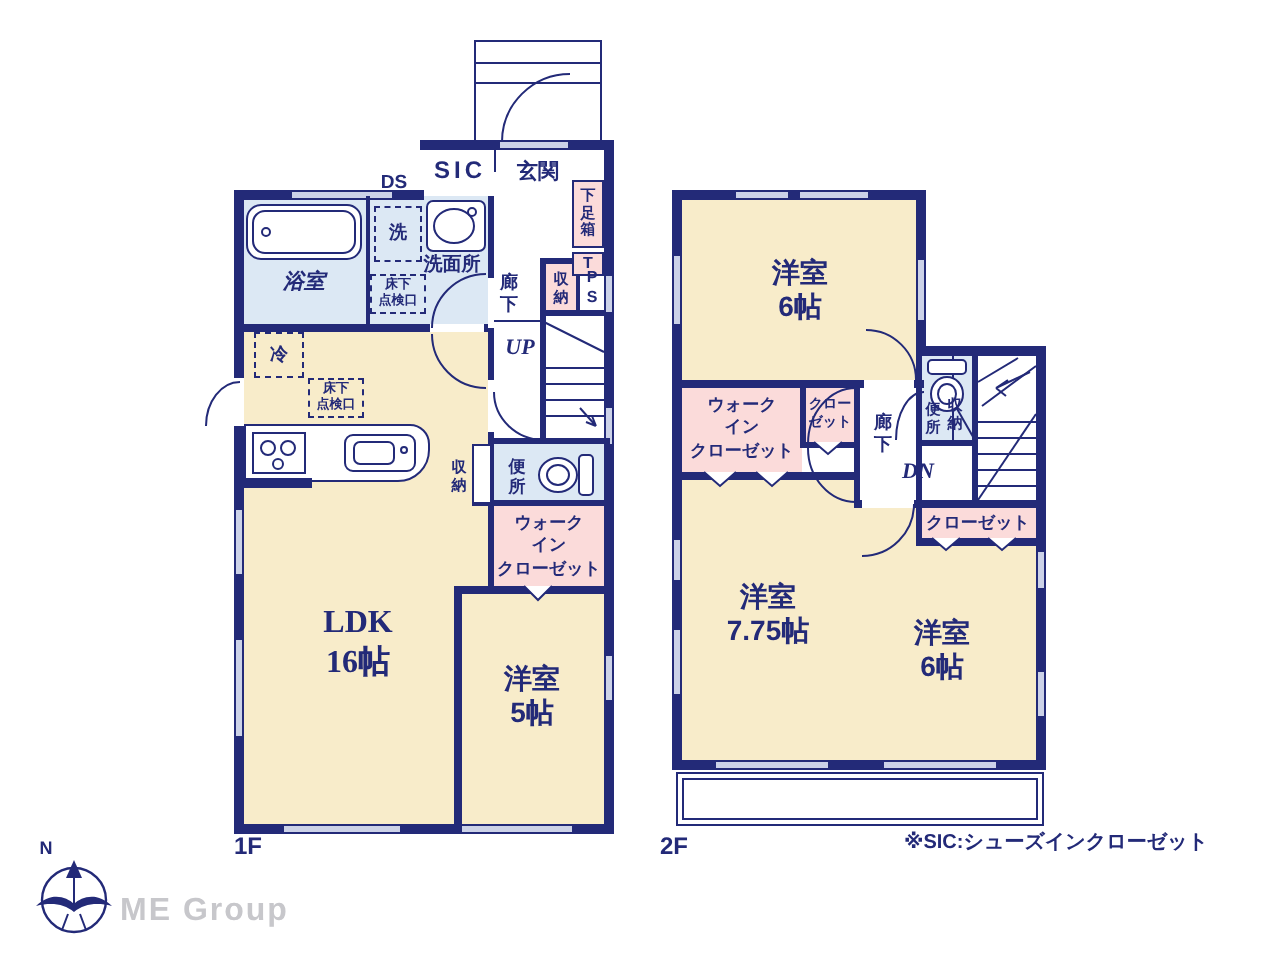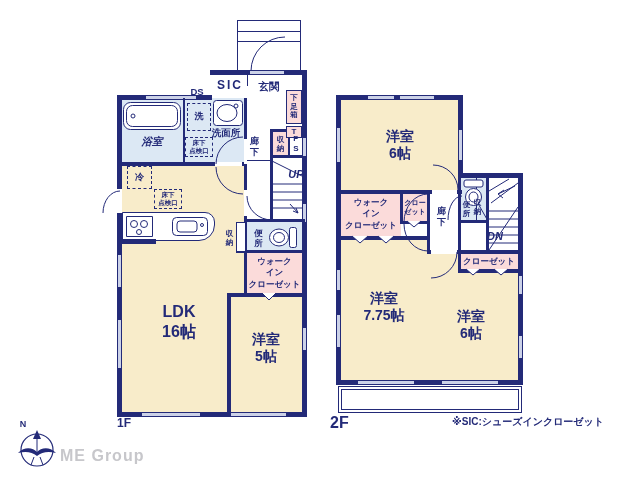--- a/index.html
+++ b/index.html
@@ -12,21 +12,21 @@
   .winv{background:var(--win);border-left:1px solid var(--wall);border-right:1px solid var(--wall);}
   .fill-cream{background:var(--cream);}
   .fill-blue{background:var(--blue);}
   .fill-pink{background:var(--pink);}
   .fill-white{background:#fff;}
   .gap{background:#fff;}
   .lbl{color:var(--wall);font-weight:bold;white-space:pre-line;text-align:center;
        display:flex;align-items:center;justify-content:center;line-height:1.25;}
   .dashed{border:1px dashed var(--wall);}
   .thin{border:1px solid var(--wall);}
-  .ital{font-style:italic;font-family:Liberation Sans, sans-serif;margin-left:36px;}
+  .ital{font-style:italic;font-family:Liberation Serif, serif;}
   svg.sline{overflow:visible;color:var(--wall);}
   svg.sline *{vector-effect:non-scaling-stroke;}
   .brand{color:var(--brand);font-weight:bold;letter-spacing:1px;}
 </style>
 </head>
 <body>
 
 <div id="canvas">
 
   <section>
@@ -156,21 +156,21 @@
     <div class="abs lbl" style="left:290px;top:131px;width:12px;height:25px;font-size:8px;line-height:1.2;">P
 S</div>
     <div class="abs lbl ital" style="left:249px;top:168px;width:22px;height:14px;font-size:11px;">UP</div>
     <div class="abs lbl" style="left:252px;top:226px;width:13px;height:24px;font-size:8.5px;line-height:1.2;">便
 所</div>
     <div class="abs lbl" style="left:224px;top:227px;width:11px;height:22px;font-size:7.5px;line-height:1.2;">収
 納</div>
     <div class="abs lbl" style="left:246px;top:256px;width:57px;height:34px;font-size:8.5px;line-height:1.3;">ウォーク
 イン
 クローゼット</div>
-    <div class="abs lbl" style="left:146px;top:302px;width:66px;height:40px;font-size:16px;">LDK
+    <div class="abs lbl" style="left:146px;top:302px;width:66px;height:40px;font-size:16px;font-family:Liberation Serif, serif;">LDK
 16帖</div>
     <div class="abs lbl" style="left:242px;top:330px;width:48px;height:36px;font-size:14px;">洋室
 5帖</div>
     <div class="abs lbl" style="left:117px;top:416px;width:26px;height:14px;font-size:12px;justify-content:flex-start;">1F</div>
   </section>
 
   <section>
 
     <div class="abs fill-cream" style="left:341px;top:100px;width:117px;height:90px;"></div>
     <div class="abs fill-pink" style="left:341px;top:192px;width:60px;height:44px;"></div>
@@ -274,21 +274,21 @@
     <div class="abs lbl" style="left:461px;top:198px;width:11px;height:22px;font-size:7.5px;line-height:1.2;">便
 所</div>
     <div class="abs lbl" style="left:472px;top:196px;width:11px;height:22px;font-size:7.5px;line-height:1.2;">収
 納</div>
     <div class="abs lbl ital" style="left:447px;top:230px;width:24px;height:14px;font-size:11px;">DN</div>
     <div class="abs lbl" style="left:462px;top:254px;width:54px;height:15px;font-size:8.5px;">クローゼット</div>
     <div class="abs lbl" style="left:352px;top:286px;width:64px;height:42px;font-size:14px;">洋室
 7.75帖</div>
     <div class="abs lbl" style="left:446px;top:306px;width:50px;height:38px;font-size:14px;">洋室
 6帖</div>
-    <div class="abs lbl" style="left:330px;top:416px;width:26px;height:14px;font-size:16px;justify-content:flex-start;">2F</div>
+    <div class="abs lbl" style="left:330px;top:416px;width:26px;height:14px;font-size:12px;justify-content:flex-start;">2F</div>
     <div class="abs lbl" style="left:452px;top:416px;width:160px;height:13px;font-size:10px;justify-content:flex-start;white-space:nowrap;">※SIC:シューズインクローゼット</div>
   </section>
 
   <footer>
     <div class="abs lbl" style="left:17px;top:420px;width:12px;height:10px;font-size:9px;">N</div>
     <svg class="abs sline" style="left:14px;top:426px;" width="46" height="46">
       <circle cx="23" cy="24" r="16" fill="none" stroke="currentColor" stroke-width="1.2"></circle>
       <path d="M23,10 L23,27" stroke="currentColor" stroke-width="1"></path>
       <path d="M23,4 L19,13 L27,13 Z" fill="currentColor"></path>
       <path d="M4,27 C11,20 19,22 23,26 C27,22 35,20 42,27 C34,25 28,26 23,30 C18,26 12,25 4,27 Z" fill="currentColor"></path>

